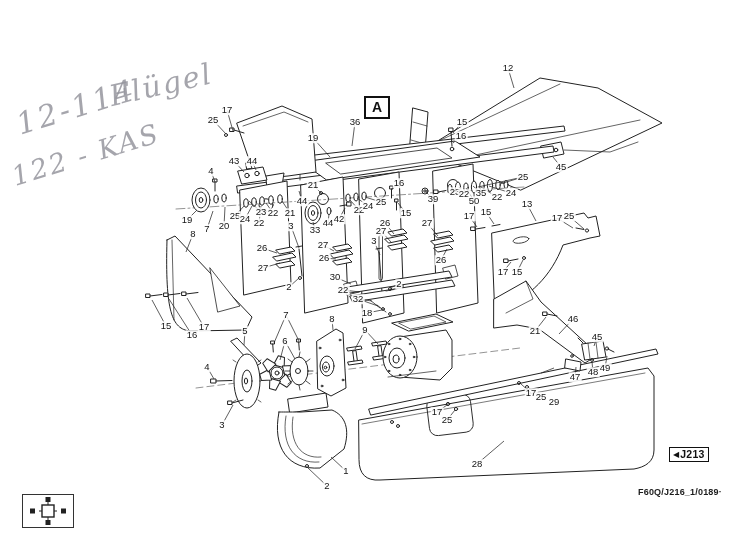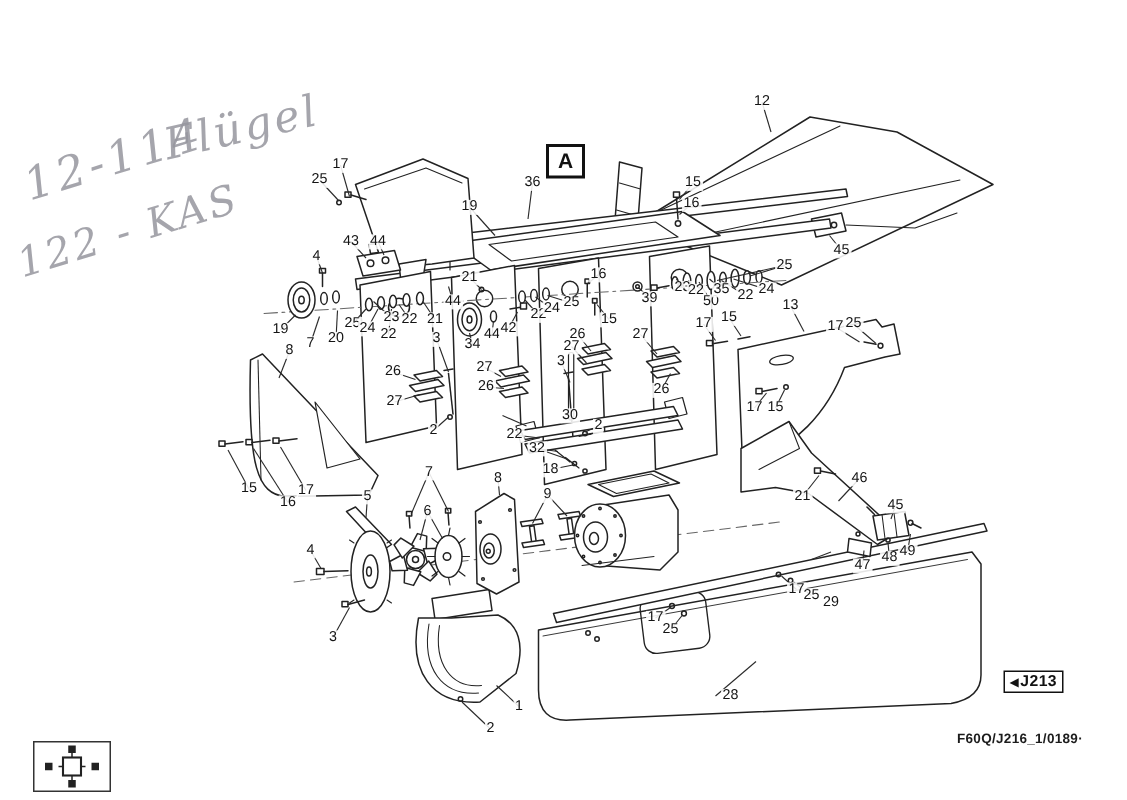--- a/index.html
+++ b/index.html
@@ -431,21 +431,21 @@
       <span class="part-label" style="left: 207px; top: 229px;">7</span>
       <span class="part-label" style="left: 224px; top: 226px;">20</span>
       <span class="part-label" style="left: 193px; top: 234px;">8</span>
       <span class="part-label" style="left: 235px; top: 216px;">25</span>
       <span class="part-label" style="left: 245px; top: 219px;">24</span>
       <span class="part-label" style="left: 259px; top: 223px;">22</span>
       <span class="part-label" style="left: 261px; top: 212px;">23</span>
       <span class="part-label" style="left: 273px; top: 213px;">22</span>
       <span class="part-label" style="left: 290px; top: 213px;">21</span>
       <span class="part-label" style="left: 302px; top: 201px;">44</span>
-      <span class="part-label" style="left: 315px; top: 230px;">34</span>
+      <span class="part-label" style="left: 315px; top: 230px;">33</span>
       <span class="part-label" style="left: 328px; top: 223px;">44</span>
       <span class="part-label" style="left: 339px; top: 219px;">42</span>
       <span class="part-label" style="left: 313px; top: 185px;">21</span>
       <span class="part-label" style="left: 359px; top: 210px;">22</span>
       <span class="part-label" style="left: 368px; top: 206px;">24</span>
       <span class="part-label" style="left: 381px; top: 202px;">25</span>
       <span class="part-label" style="left: 399px; top: 183px;">16</span>
       <span class="part-label" style="left: 406px; top: 213px;">15</span>
       <span class="part-label" style="left: 433px; top: 199px;">39</span>
       <span class="part-label" style="left: 455px; top: 192px;">23</span>
@@ -460,21 +460,21 @@
       <span class="part-label" style="left: 469px; top: 216px;">17</span>
       <span class="part-label" style="left: 486px; top: 212px;">15</span>
       <span class="part-label" style="left: 503px; top: 272px;">17</span>
       <span class="part-label" style="left: 517px; top: 272px;">15</span>
       <span class="part-label" style="left: 262px; top: 248px;">26</span>
       <span class="part-label" style="left: 263px; top: 268px;">27</span>
       <span class="part-label" style="left: 291px; top: 226px;">3</span>
       <span class="part-label" style="left: 289px; top: 287px;">2</span>
       <span class="part-label" style="left: 323px; top: 245px;">27</span>
       <span class="part-label" style="left: 324px; top: 258px;">26</span>
-      <span class="part-label" style="left: 335px; top: 277px; margin-left: 45px;">30</span>
+      <span class="part-label" style="left: 335px; top: 277px;">30</span>
       <span class="part-label" style="left: 343px; top: 290px;">22</span>
       <span class="part-label" style="left: 358px; top: 299px;">32</span>
       <span class="part-label" style="left: 367px; top: 313px;">18</span>
       <span class="part-label" style="left: 374px; top: 241px;">3</span>
       <span class="part-label" style="left: 399px; top: 284px;">2</span>
       <span class="part-label" style="left: 385px; top: 223px;">26</span>
       <span class="part-label" style="left: 381px; top: 231px;">27</span>
       <span class="part-label" style="left: 427px; top: 223px;">27</span>
       <span class="part-label" style="left: 441px; top: 260px;">26</span>
       <span class="part-label" style="left: 166px; top: 326px;">15</span>
@@ -484,21 +484,21 @@
       <span class="part-label" style="left: 207px; top: 367px;">4</span>
       <span class="part-label" style="left: 222px; top: 425px;">3</span>
       <span class="part-label" style="left: 286px; top: 315px;">7</span>
       <span class="part-label" style="left: 285px; top: 341px;">6</span>
       <span class="part-label" style="left: 332px; top: 319px;">8</span>
       <span class="part-label" style="left: 365px; top: 330px;">9</span>
       <span class="part-label" style="left: 346px; top: 471px;">1</span>
       <span class="part-label" style="left: 327px; top: 486px;">2</span>
       <span class="part-label" style="left: 437px; top: 412px;">17</span>
       <span class="part-label" style="left: 447px; top: 420px;">25</span>
-      <span class="part-label" style="left: 487px; top: 464px;">28</span>
+      <span class="part-label" style="left: 477px; top: 464px;">28</span>
       <span class="part-label" style="left: 554px; top: 368px; margin-top: 34px;">29</span>
       <span class="part-label" style="left: 535px; top: 331px;">21</span>
       <span class="part-label" style="left: 573px; top: 319px;">46</span>
       <span class="part-label" style="left: 597px; top: 337px;">45</span>
       <span class="part-label" style="left: 575px; top: 377px;">47</span>
       <span class="part-label" style="left: 593px; top: 372px;">48</span>
       <span class="part-label" style="left: 605px; top: 368px;">49</span>
       <span class="part-label" style="left: 531px; top: 393px;">17</span>
       <span class="part-label" style="left: 541px; top: 397px;">25</span>
     </div>

